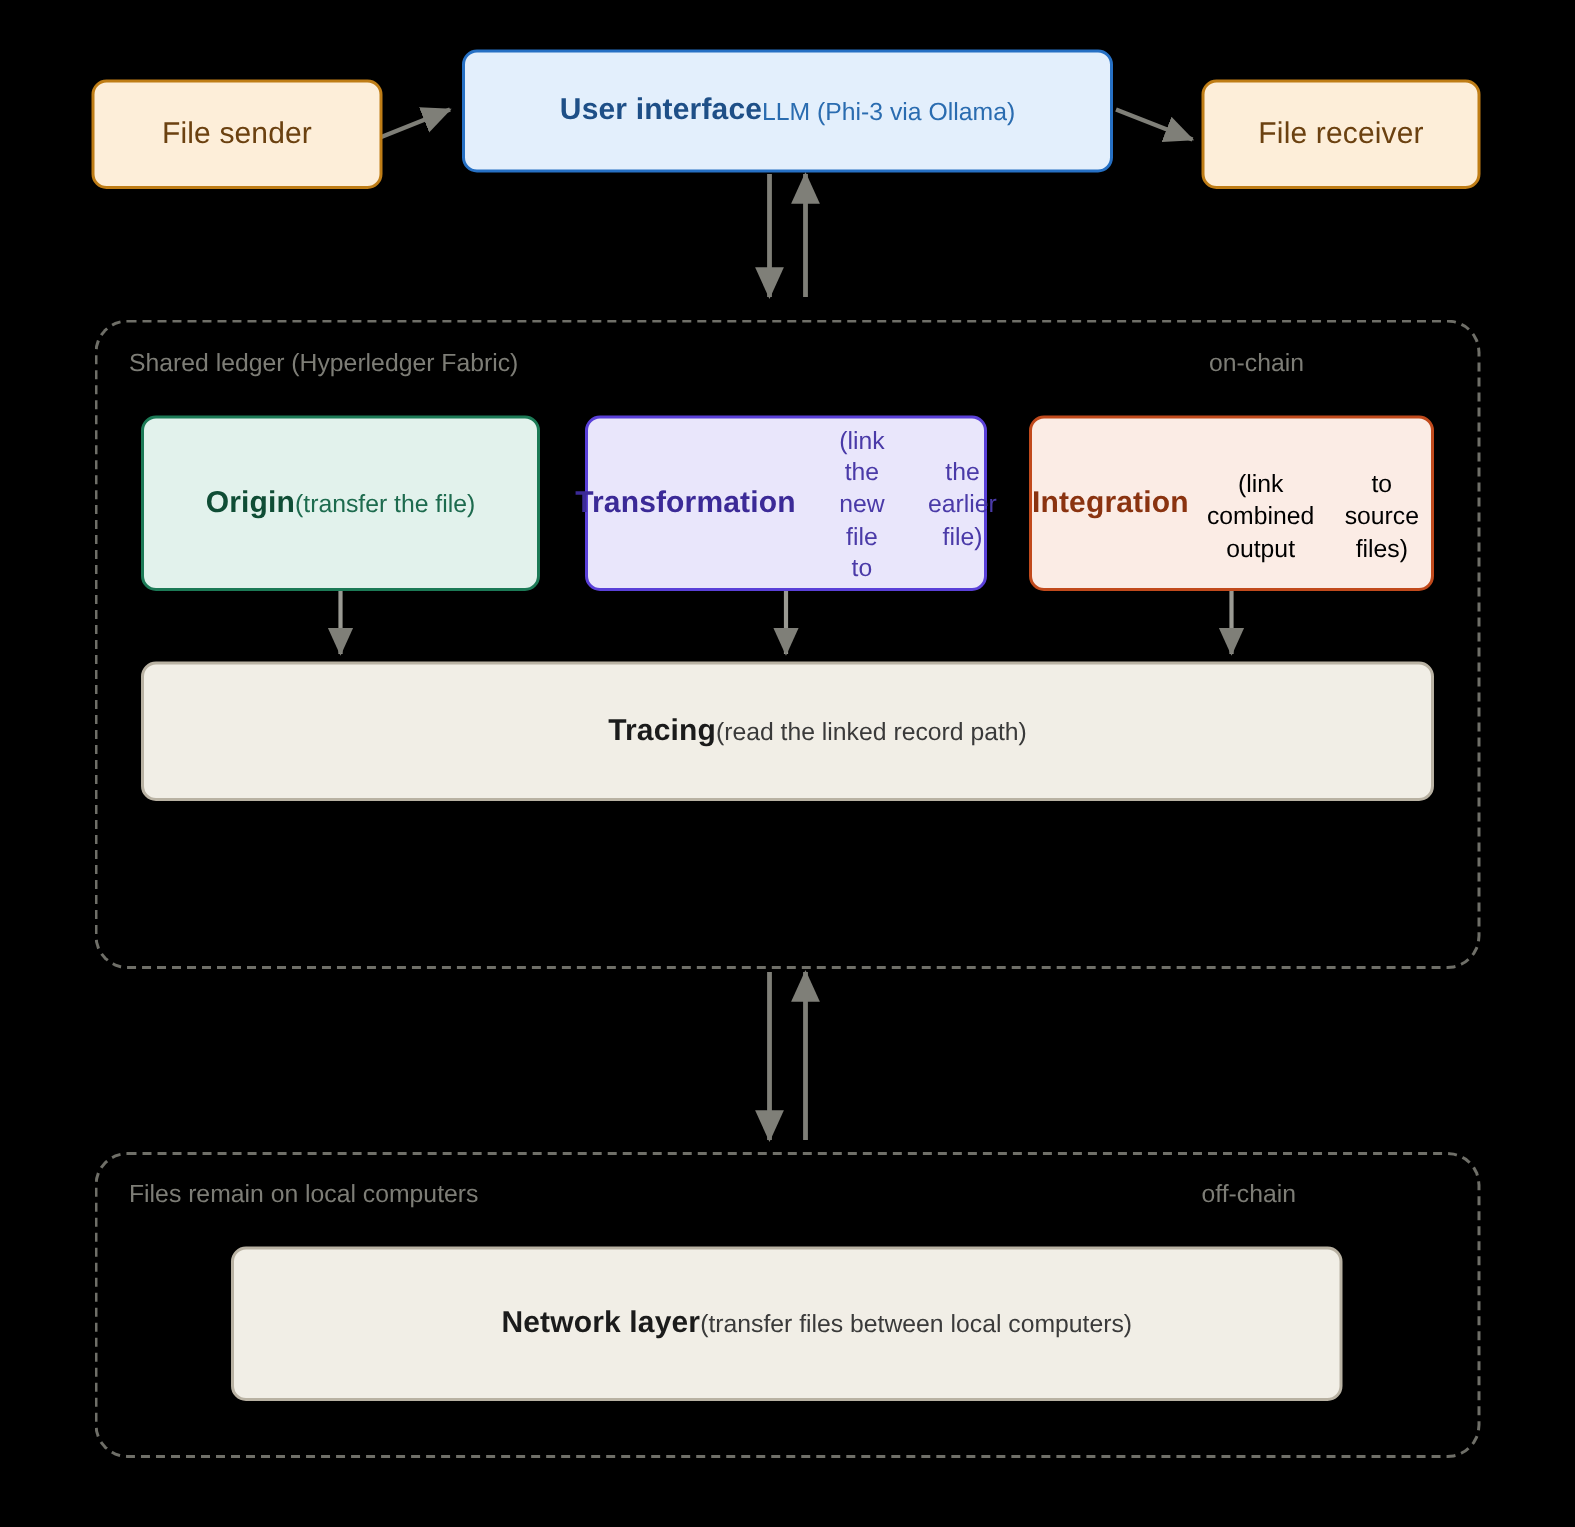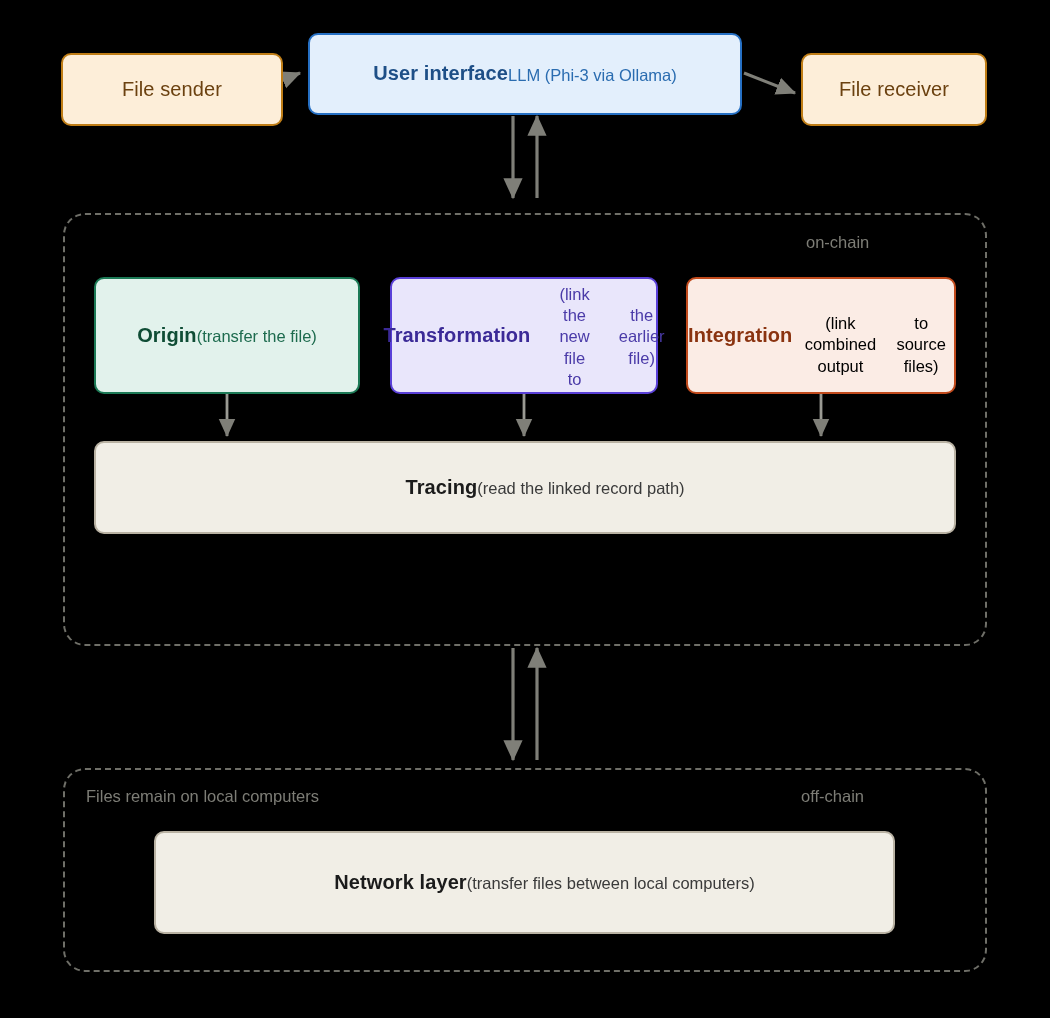--- a/index.html
+++ b/index.html
@@ -153,35 +153,36 @@
 
     <g>
       <line x1="513" y1="648" x2="513" y2="760" stroke="#7f7f78" stroke-width="3.2" marker-end="url(#ah)"></line>
     </g>
 
     <g>
       <line x1="537" y1="760" x2="537" y2="648" stroke="#7f7f78" stroke-width="3.2" marker-end="url(#ah)"></line>
     </g>
   </svg>
 
-  <div class="node n-sender" style="left:61px; top:53px; width:222px; height:73px;">
+  <div class="node n-sender" style="left:61px; top:53px; width:194px; height:73px;">
     <div class="title">File sender</div>
   </div>
 
   <div class="node n-ui" style="left:308px; top:33px; width:434px; height:82px;">
     <div class="title">User interface</div>
     <div class="sub">LLM (Phi-3 via Ollama)</div>
   </div>
 
   <div class="node n-receiver" style="left:801px; top:53px; width:186px; height:73px;">
     <div class="title">File receiver</div>
   </div>
 
   <div class="group" style="left:63px; top:213px; width:924px; height:433px;"></div>
 
+  <div class="group-label" style="left:86px; top:233px;">Shared ledger (Hyperledger Fabric)</div>
 
   <div class="group-label" style="left:806px; top:233px;">on-chain</div>
 
   <div class="node n-origin" style="left:94px; top:277px; width:266px; height:117px;">
     <div class="title">Origin</div>
     <div class="sub">(transfer the file)</div>
   </div>
 
   <div class="node n-transformation" style="left:390px; top:277px; width:268px; height:117px;">
     <div class="title">Transformation</div>

